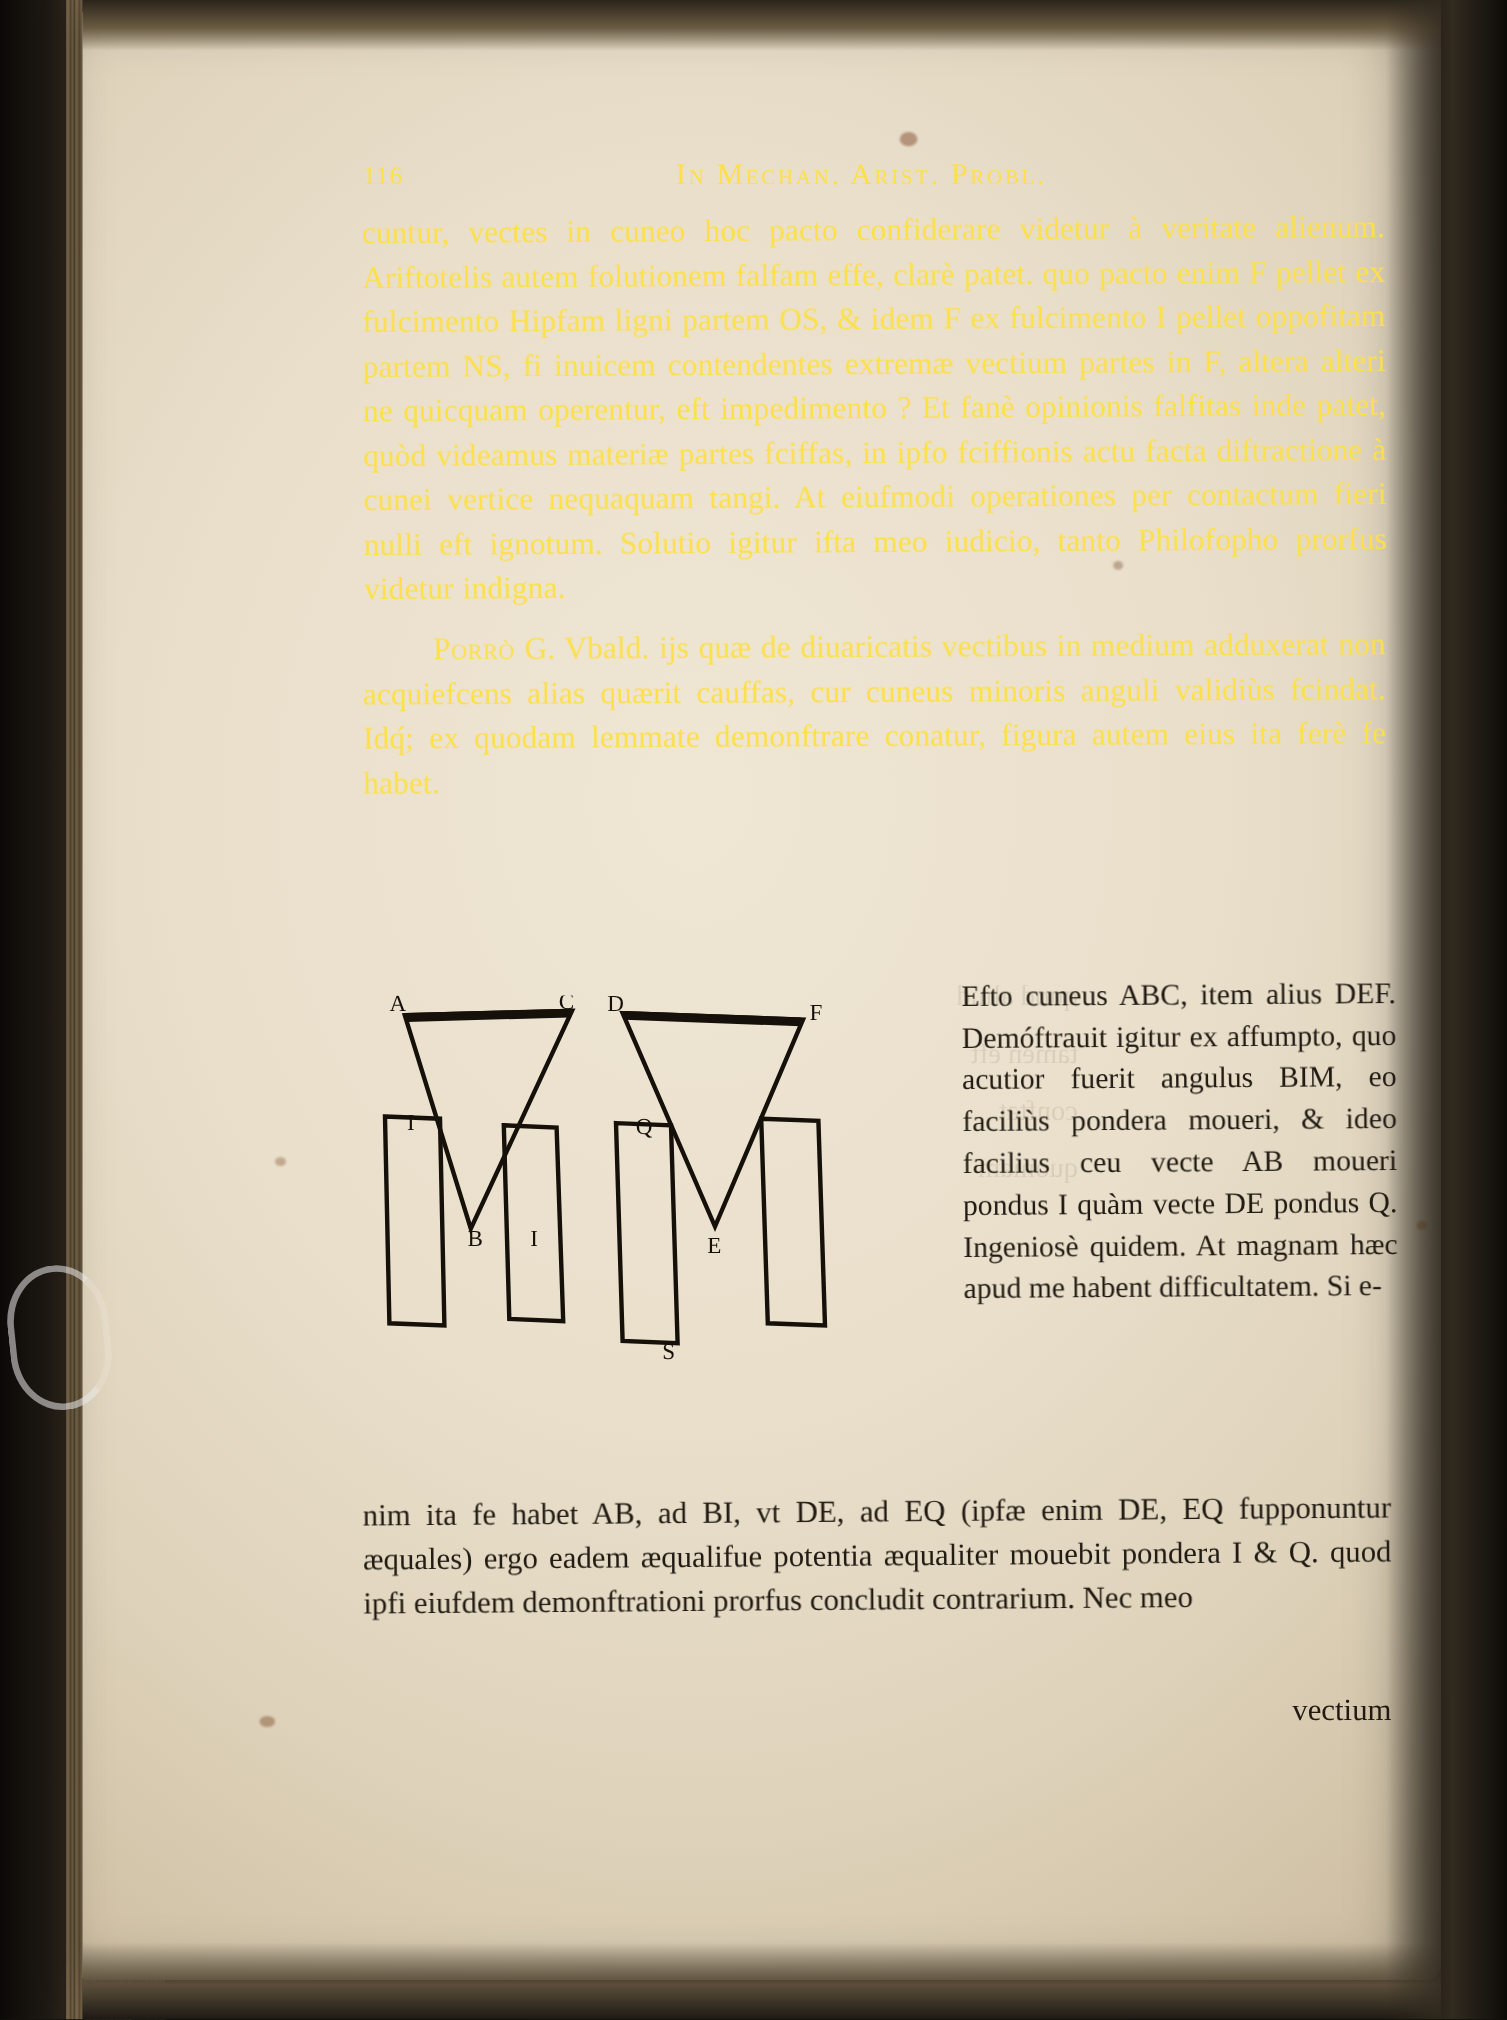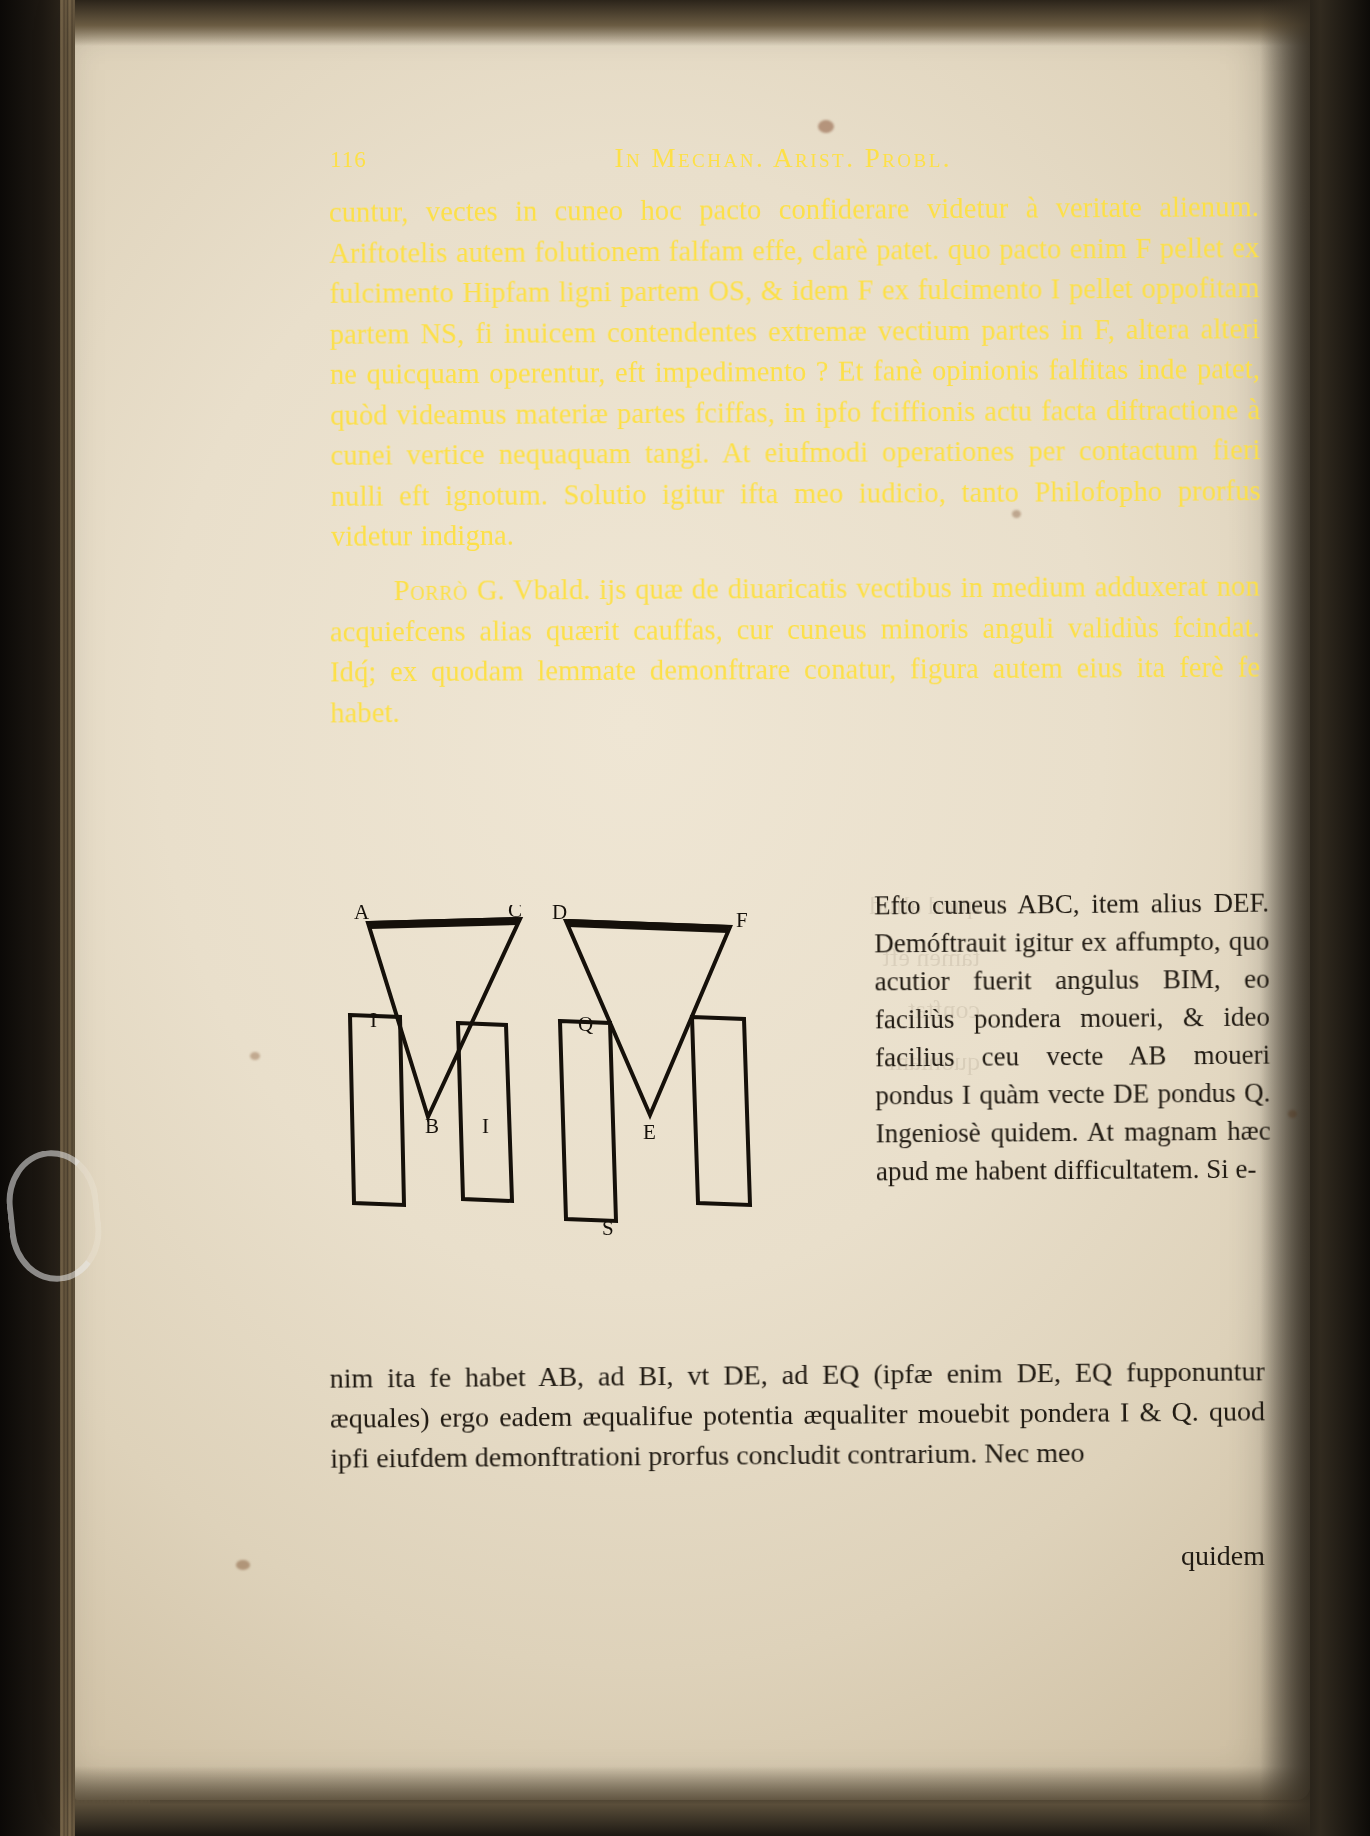--- a/index.html
+++ b/index.html
@@ -275,15 +275,15 @@
           <text x="272" y="330">S</text>
         </g>
       </svg>
     </div>
 
     <div class="sidecol blur-soft">Efto cuneus ABC, item alius DEF. Demóftrauit igitur ex affumpto, quo acutior fuerit angulus BIM, eo faciliùs pondera moueri, &amp; ideo facilius ceu vecte AB moueri pondus I quàm vecte DE pondus Q. Ingeniosè quidem. At magnam hæc apud me habent difficultatem. Si e-</div>
   </div>
 
   <div class="p3 blur-soft">nim ita fe habet AB, ad BI, vt DE, ad EQ (ipfæ enim DE, EQ fupponuntur æquales) ergo eadem æqualifue potentia æqualiter mouebit pondera I &amp; Q. quod ipfi eiufdem demonftrationi prorfus concludit contrarium. Nec meo</div>
 
-  <div class="catchword">quidem</div>
+  <div class="catchword">vectium</div>
 
 </div>
 
 </body></html>

